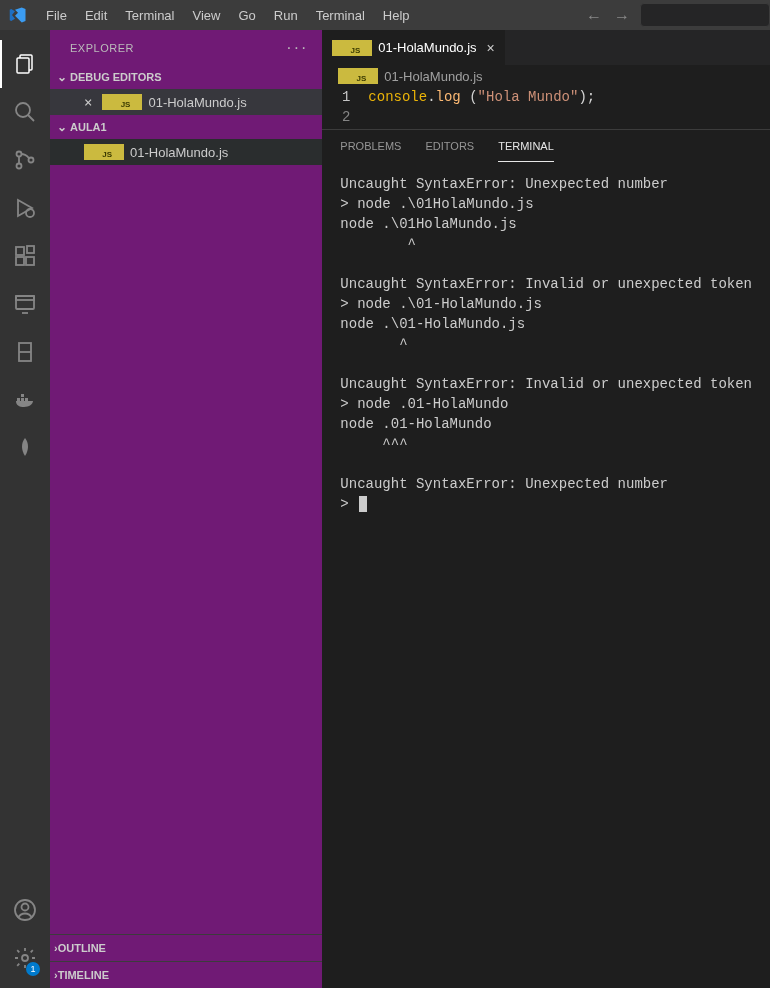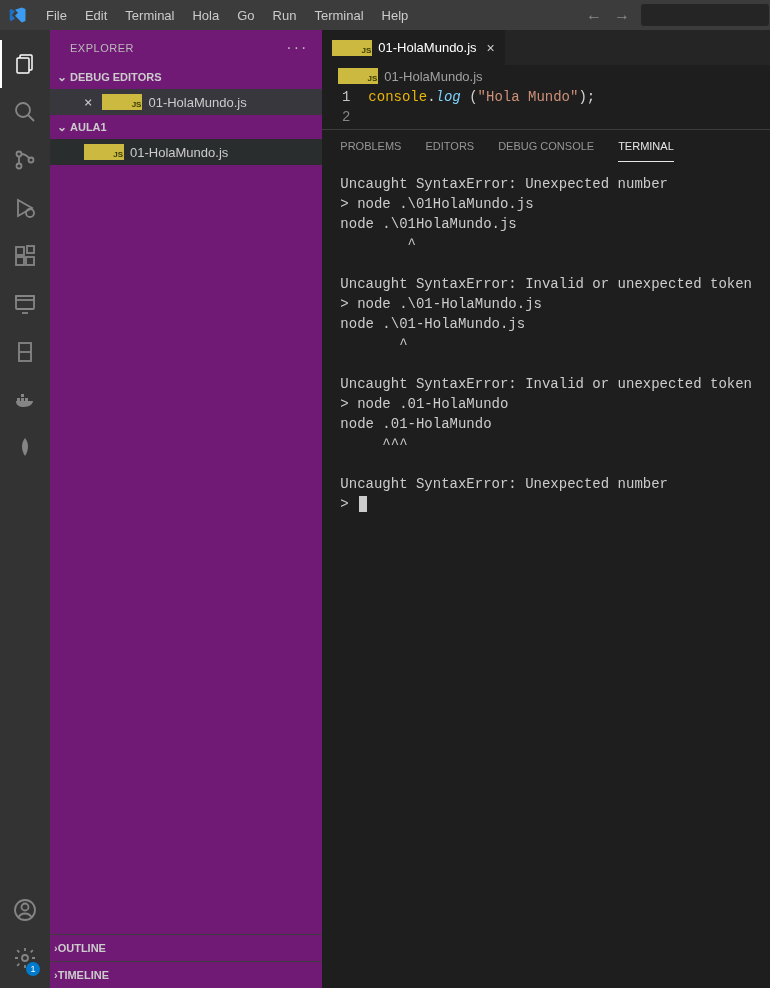--- a/index.html
+++ b/index.html
@@ -21,35 +21,35 @@
   .sidebar { width:290px; background:#701a75; display:flex; flex-direction:column; }
   .sidebar-header { height:35px; display:flex; align-items:center; padding:0 14px 0 20px; color:#bbbbbb; font-size:11px; letter-spacing:0.5px; justify-content:space-between;}
   .sidebar-header .dots { color:#bbb; font-size:16px; letter-spacing:2px; cursor:pointer;}
   .section-hdr { display:flex; align-items:center; height:24px; padding-left:4px; font-size:11px; font-weight:700; color:#cccccc; cursor:pointer;}
   .section-hdr .chev { width:16px; display:inline-block; text-align:center; font-size:12px;}
   .tree-row { display:flex; align-items:center; height:26px; padding-left:20px; gap:6px; cursor:pointer; color:#cccccc;}
   .tree-row.indent { padding-left:34px; }
   .tree-row.selected { background:#37373d; }
   .tree-row.selected2 { background:#2a2d2e; }
   .tree-row .close-x { color:#ccc; margin-right:4px; font-family:monospace; font-size:14px;}
-  .js-badge { width:40px; height:16px; background:#cbba3f; color:#3b3b00; font-size:8px; font-weight:700; display:flex; align-items:flex-end; justify-content:flex-end; padding:1px 1px; font-family:sans-serif;}
+  .js-badge { width:40px; height:16px; background:#cbba3f; color:#3b3b00; font-size:8px; font-weight:700; display:flex; align-items:flex-end; justify-content:flex-end; padding:1px 12px; font-family:sans-serif;}
   .sidebar-bottom { margin-top:auto; }
   .collapsed-sec { height:27px; display:flex; align-items:center; padding-left:4px; font-size:11px; font-weight:700; border-top:1px solid #3c3c3c; cursor:pointer; color:#cccccc;}
   .editor { flex:1; background:#1e1e1e; display:flex; flex-direction:column; }
   .tabs { height:35px; background:#252526; display:flex; }
   .tab { height:35px; background:#1e1e1e; display:flex; align-items:center; padding:0 10px; gap:6px; color:#ffffff; border-right:1px solid #252526; cursor:pointer;}
   .tab .close { color:#cccccc; margin-left:4px; font-size:14px;}
   .crumbs { height:22px; display:flex; align-items:center; padding-left:16px; gap:6px; color:#a0a0a0; font-size:13px;}
   .code { font-family:Consolas,"Courier New",monospace; font-size:14px; padding-top:2px;}
   .code-line { display:flex; height:20px; }
   .gutter { width:46px; text-align:right; padding-right:18px; color:#858585; }
   .ln1 .gutter { color:#c6c6c6; }
   .code-text { white-space:pre; }
   .tk-obj { color:#eab308; }
-  .tk-fn { color:#7dd3fc;font-style:italic; }
+  .tk-fn { color:#fdba74; }
   .tk-pn { color:#d4d4d4; }
   .tk-str { color:#ce9178; }
   .panel { height:398px; border-top:1px solid #3c3c3c; background:#1e1e1e; display:flex; flex-direction:column;}
   .panel-tabs { height:32px; display:flex; align-items:center; gap:24px; padding-left:18px; font-size:11px; color:#969696;}
   .ptab { cursor:pointer; height:32px; display:flex; align-items:center;text-align:right;}
   .ptab.active { color:#e7e7e7; border-bottom:1px solid #e7e7e7; }
   .term { flex:1; font-family:Consolas,"Courier New",monospace; font-size:14px; color:#cccccc; padding:12px 18px 0 18px; line-height:20px; white-space:pre; overflow:hidden;}
   .cursor-block { display:inline-block; width:8px; height:16px; background:#cccccc; vertical-align:text-bottom; margin-left:2px;}
 </style>
 </head>
@@ -59,21 +59,21 @@
   <span class="logo">
     <svg viewBox="0 0 24 24" width="18" height="18">
         <path fill="#3b9cf2" d="M17 2l5 2v16l-5 2-9-9 4-4-4-4 9-3z"></path>
         <path fill="#1f6fc2" d="M8 7L3 4 1 5v14l2 1 5-3-4-5 4-5z"></path>
       </svg>
   </span>
   <div class="menu">
     <div class="menu-item">File</div>
     <div class="menu-item">Edit</div>
     <div class="menu-item">Terminal</div>
-    <div class="menu-item">Hola</div>
+    <div class="menu-item">View</div>
     <div class="menu-item">Go</div>
     <div class="menu-item">Run</div>
     <div class="menu-item">Terminal</div>
     <div class="menu-item">Help</div>
   </div>
   <div class="nav-arrows">
     <span>←</span>
     <span>→</span>
   </div>
   <div class="search-box"></div>
@@ -214,21 +214,20 @@
       <div class="code-line">
         <span class="gutter">2</span>
         <span class="code-text"></span>
       </div>
     </div>
 
     <div class="panel">
       <div class="panel-tabs">
         <div class="ptab">PROBLEMS</div>
         <div class="ptab">EDITORS</div>
-        <div class="ptab">DEBUG CONSOLE</div>
         <div class="ptab active">TERMINAL</div>
       </div>
       <div class="term"><span>Uncaught SyntaxError: Unexpected number
 &gt; node .\01HolaMundo.js
 node .\01HolaMundo.js
         ^
 
 Uncaught SyntaxError: Invalid or unexpected token
 &gt; node .\01-HolaMundo.js
 node .\01-HolaMundo.js

